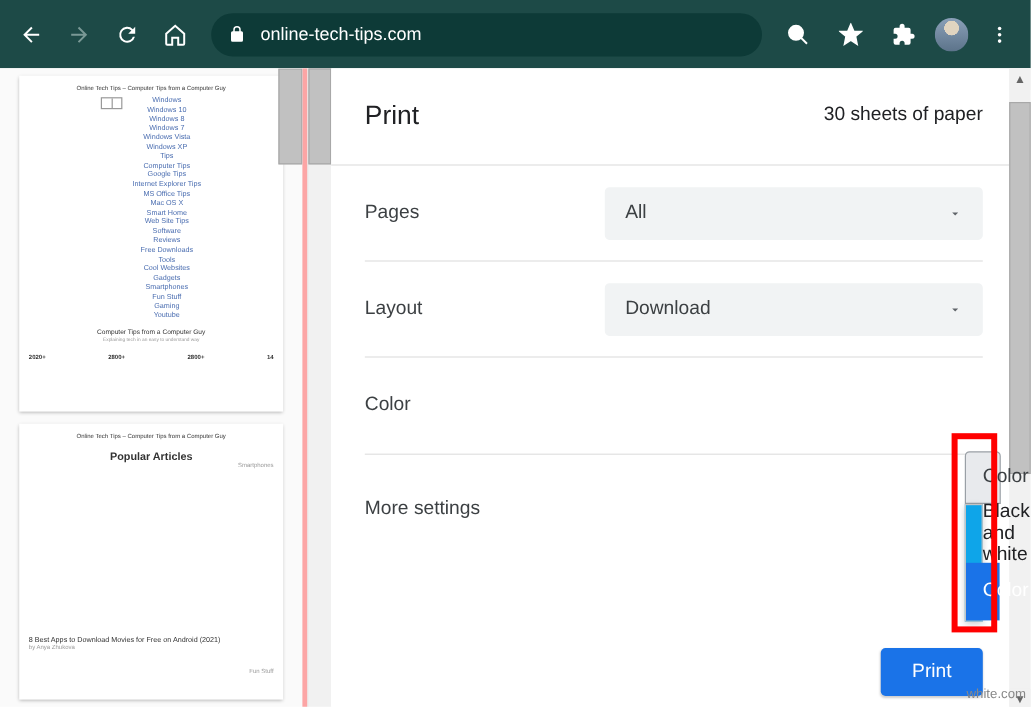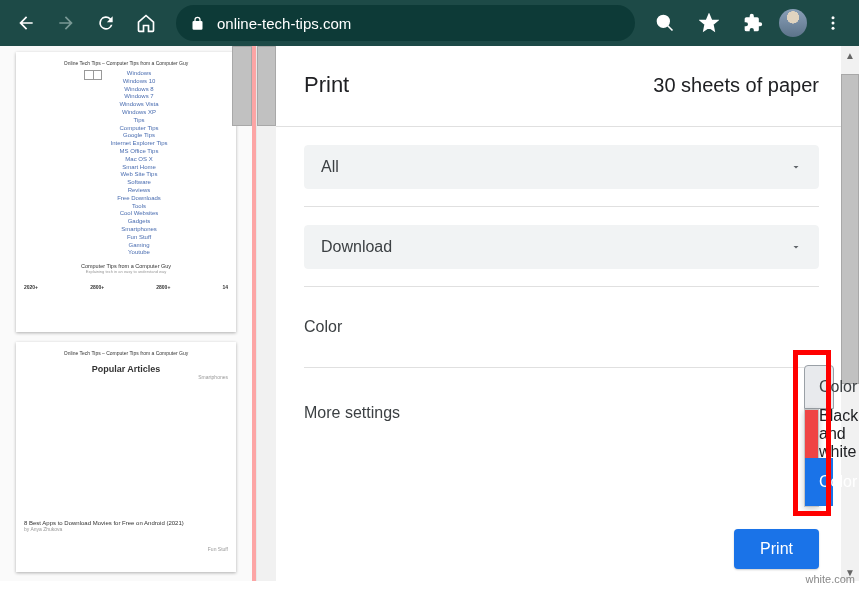--- a/index.html
+++ b/index.html
@@ -1,19 +1,19 @@
 <!DOCTYPE html>
 <html><head>
 <meta charset="utf-8">
 <style>
   * { box-sizing: border-box; margin: 0; padding: 0; }
   body { font-family: Arial, sans-serif; width: 859px; height: 589px; overflow: hidden; background: #fff; position: relative; }
 
   
-  .chrome-toolbar { height: 46px; background: #1d4a47; display: flex; align-items: center; padding: 0 8px; gap: 4px; }
+  .chrome-toolbar { height: 57px; background: #1d4a47; display: flex; align-items: center; padding: 0 8px; gap: 4px; }
   .nav-btn { width: 36px; height: 36px; display: flex; align-items: center; justify-content: center; color: #fff; border-radius: 50%; cursor: pointer; }
   .nav-btn.disabled { color: #7a9996; }
   .addr-bar { flex: 1; height: 36px; background: #0d3a37; border-radius: 18px; display: flex; align-items: center; padding: 0 14px; margin: 0 8px; color: #fff; gap: 12px; font-size: 15px; }
   .addr-bar .lock { color: #fff; }
   .right-icons { display: flex; align-items: center; gap: 8px; }
   .right-icons .nav-btn svg { fill: #fff; }
   .avatar { width: 28px; height: 28px; border-radius: 50%; background: linear-gradient(#8aa0b8,#5c738a); background-image: radial-gradient(circle at 50% 30%, #e0d4c0 25%, transparent 26%), linear-gradient(#8aa0b8,#5c738a); }
 
   .main { display: flex; height: 535px; background: #fff; }
 
@@ -38,35 +38,35 @@
 
   
   .print-panel { flex:1; background:#fff; position:relative; display:flex; flex-direction:column; }
   .print-scroll { position:absolute; right:0; top:0; bottom:0; width:18px; background:#f1f1f1;}
   .print-scroll .arrow { height:18px; display:flex; align-items:center; justify-content:center; color:#666; font-size:10px; background:#f1f1f1;}
   .print-scroll .track { position:absolute; top:18px; bottom:18px; left:0; right:0;}
   .print-scroll .thumb { position:absolute; left:0; right:0; top:10px; height:310px; background:#c1c1c1; border:1px solid #a8a8a8;}
   .print-scroll .arrow.down { position:absolute; bottom:0; left:0; right:0;}
 
   .print-header { display:flex; justify-content:space-between; align-items:center; padding: 26px 40px 28px 28px; font-size: 22px; color:#202124;}
-  .print-header .count { font-size:20px; color:#202124;}
+  .print-header .count { font-size:16px; color:#202124;}
   .divider { height:1px; background:#e0e0e0; margin: 0;}
 
   .settings { padding: 0 40px 0 28px; }
   .row { display:flex; align-items:center; height:80px; border-bottom:1px solid #e0e0e0;}
   .row.noborder{border-bottom:none;}
   .row .label { width: 200px; font-size:16px; color:#3c4043;}
   .select { flex:1; height:44px; background:#f1f3f4; border:1px solid #f1f3f4; border-radius:4px; display:flex; align-items:center; justify-content:space-between; padding: 0 16px; font-size:16px; color:#3c4043; cursor:pointer;}
   .select .chev { color:#5f6368; }
 
   .highlight-box { border:5px solid #ff0000; position:absolute; left: 517px; right: 28px; top: 304px; height: 166px; pointer-events:none; z-index:20;}
 
   .color-block { position:absolute; left: 528px; right:40px; top: 319px; z-index:15;}
   .color-select { height:44px; background:#e8eaed; border:1px solid #9aa0a6; border-radius:4px 4px 0 0; display:flex; align-items:center; justify-content:space-between; padding:0 14px; font-size:16px; color:#3c4043;}
-  .dropdown { background:#ef4444; border:1px solid #c4c4c4; box-shadow:0 2px 6px rgba(0,0,0,.2);}
+  .dropdown { background:#0ea5e9; border:1px solid #c4c4c4; box-shadow:0 2px 6px rgba(0,0,0,.2);}
   .dropdown .opt { height:48px; padding:0 14px; display:flex; align-items:center; font-size:16px; color:#202124; cursor:pointer;}
   .dropdown .opt.selected { background:#1a73e8; color:#fff;}
 
   .row.color .label{color:#3c4043;}
   .row.more { height:90px; border-bottom:none;}
   .more .label{ font-size:16px; }
   .more .chev { margin-left:auto; color:#5f6368; }
 
   .footer { position:absolute; bottom:12px; right:40px; display:flex; gap:12px;}
   .btn { height:40px; padding:0 26px; border-radius:4px; font-size:16px; font-weight:500; display:flex; align-items:center; cursor:pointer;}
@@ -197,30 +197,32 @@
   </div>
 
   <div class="print-panel">
     <div class="print-header">
       <span>Print</span>
       <span class="count">30 sheets of paper</span>
     </div>
     <div class="divider"></div>
     <div class="settings">
       <div class="row">
+        <div class="label">Pages</div>
         <div class="select">
           <span>All</span>
           <span class="chev">
             <svg width="12" height="12" viewBox="0 0 24 24" fill="#5f6368">
                 <path d="M7 10l5 5 5-5z"></path>
               </svg>
           </span>
         </div>
       </div>
       <div class="row">
+        <div class="label">Layout</div>
         <div class="select">
           <span>Download</span>
           <span class="chev">
             <svg width="12" height="12" viewBox="0 0 24 24" fill="#5f6368">
                 <path d="M7 10l5 5 5-5z"></path>
               </svg>
           </span>
         </div>
       </div>
       <div class="row color noborder">

